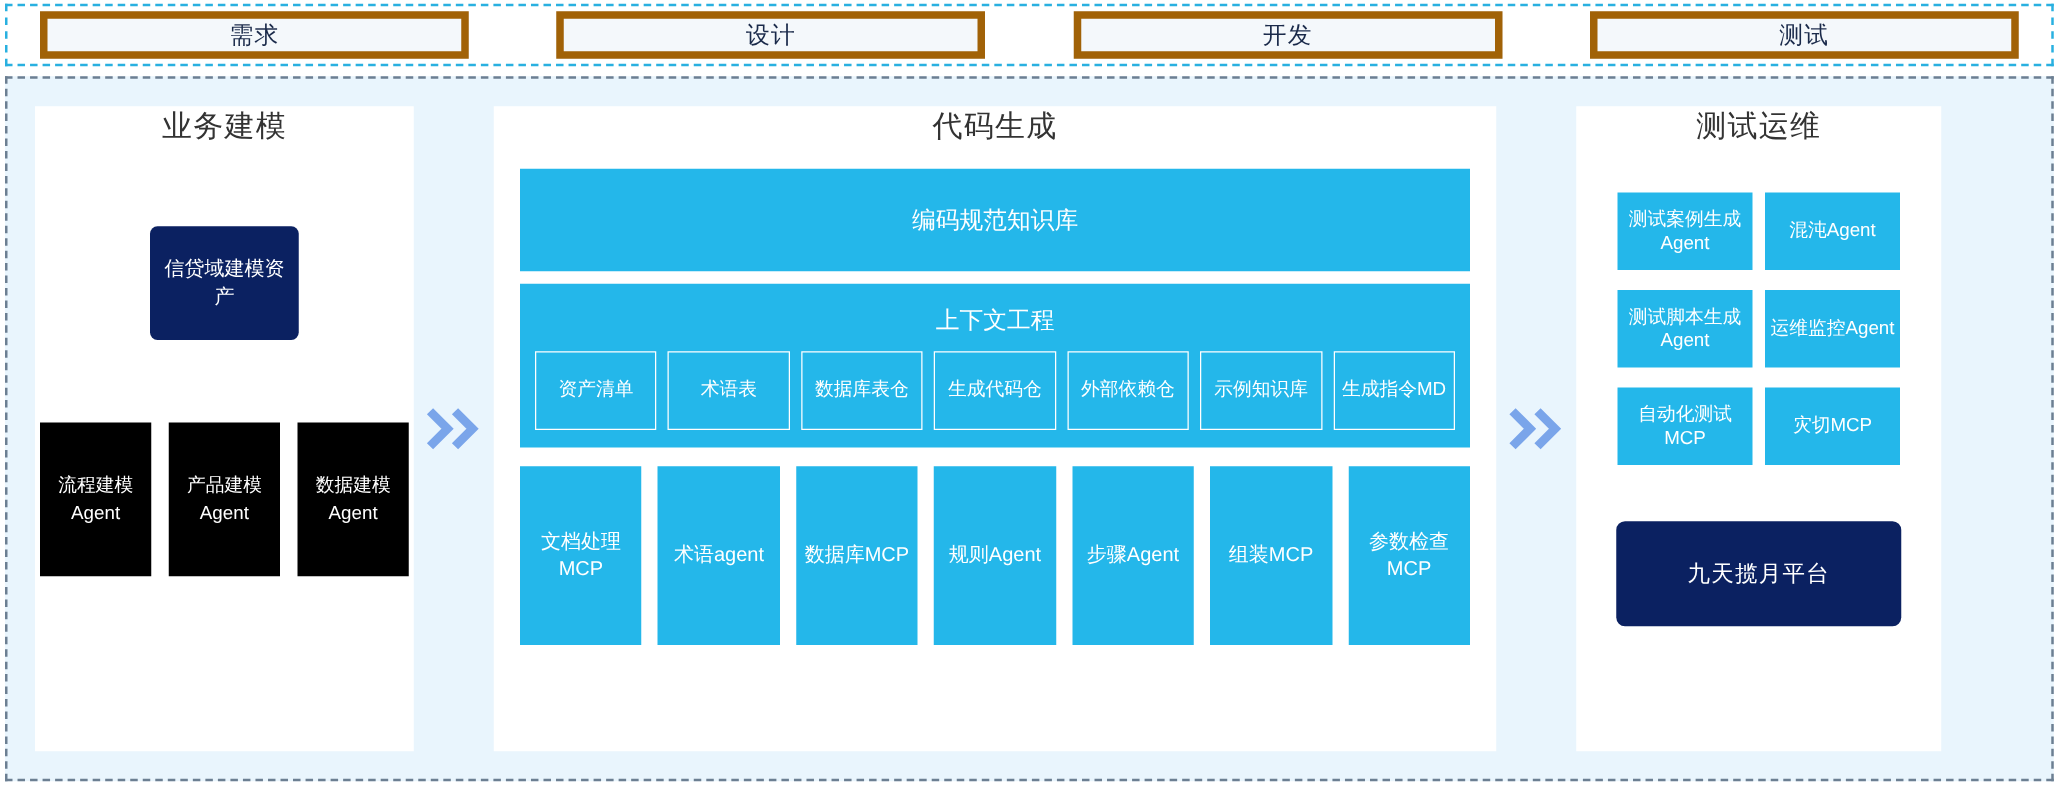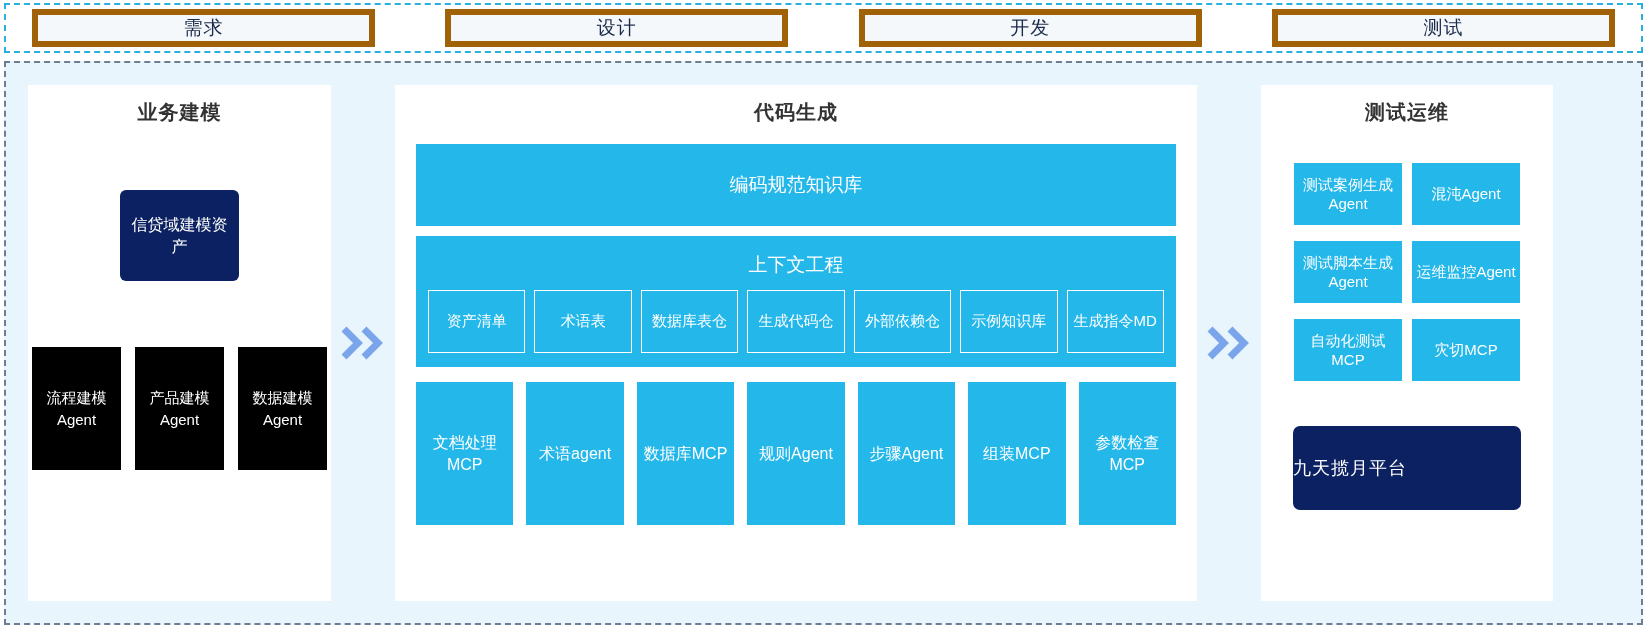--- a/index.html
+++ b/index.html
@@ -61,25 +61,24 @@
   }
 
   .panel {
     background: #ffffff;
     position: relative;
     display: flex;
     flex-direction: column;
     align-items: center;
   }
   .panel-title {
-    font-size: 20px;
-    font-weight: bold;
+    font-size: 24px;
+    font-weight: normal;
     color: #333333;
     text-align: center;
-    margin-top: 14px;
     letter-spacing: 1px;
   }
 
   
   .chev {
     width: 64px;
     display: flex;
     align-items: center;
     justify-content: center;
     color: #7aa5ea;
@@ -223,21 +222,21 @@
   .platform-box {
     margin-top: 30px;
     width: 228px;
     height: 84px;
     background: #0b2161;
     border-radius: 7px;
     color: #ffffff;
     font-size: 18px;
     display: flex;
     align-items: center;
-    justify-content: flex-start;
+    justify-content: center;
     text-align: center;
     letter-spacing: 1px;
   }
 </style>
 </head>
 <body>
 
 <div class="page">
 
   <div class="phase-strip">

